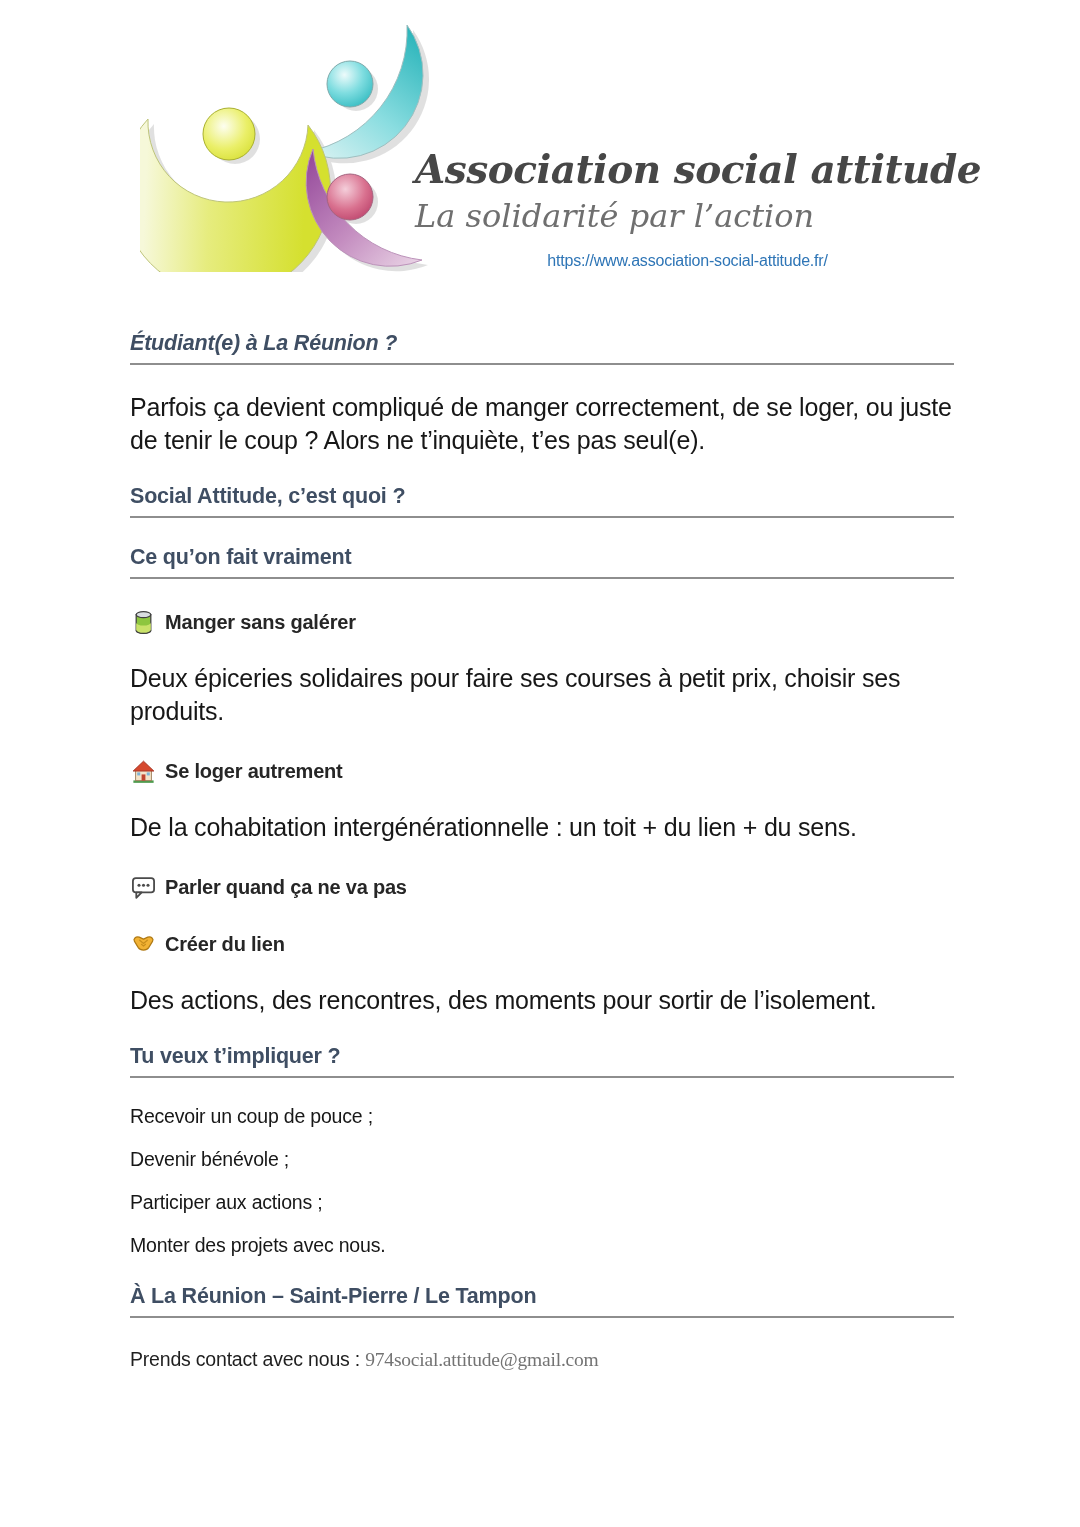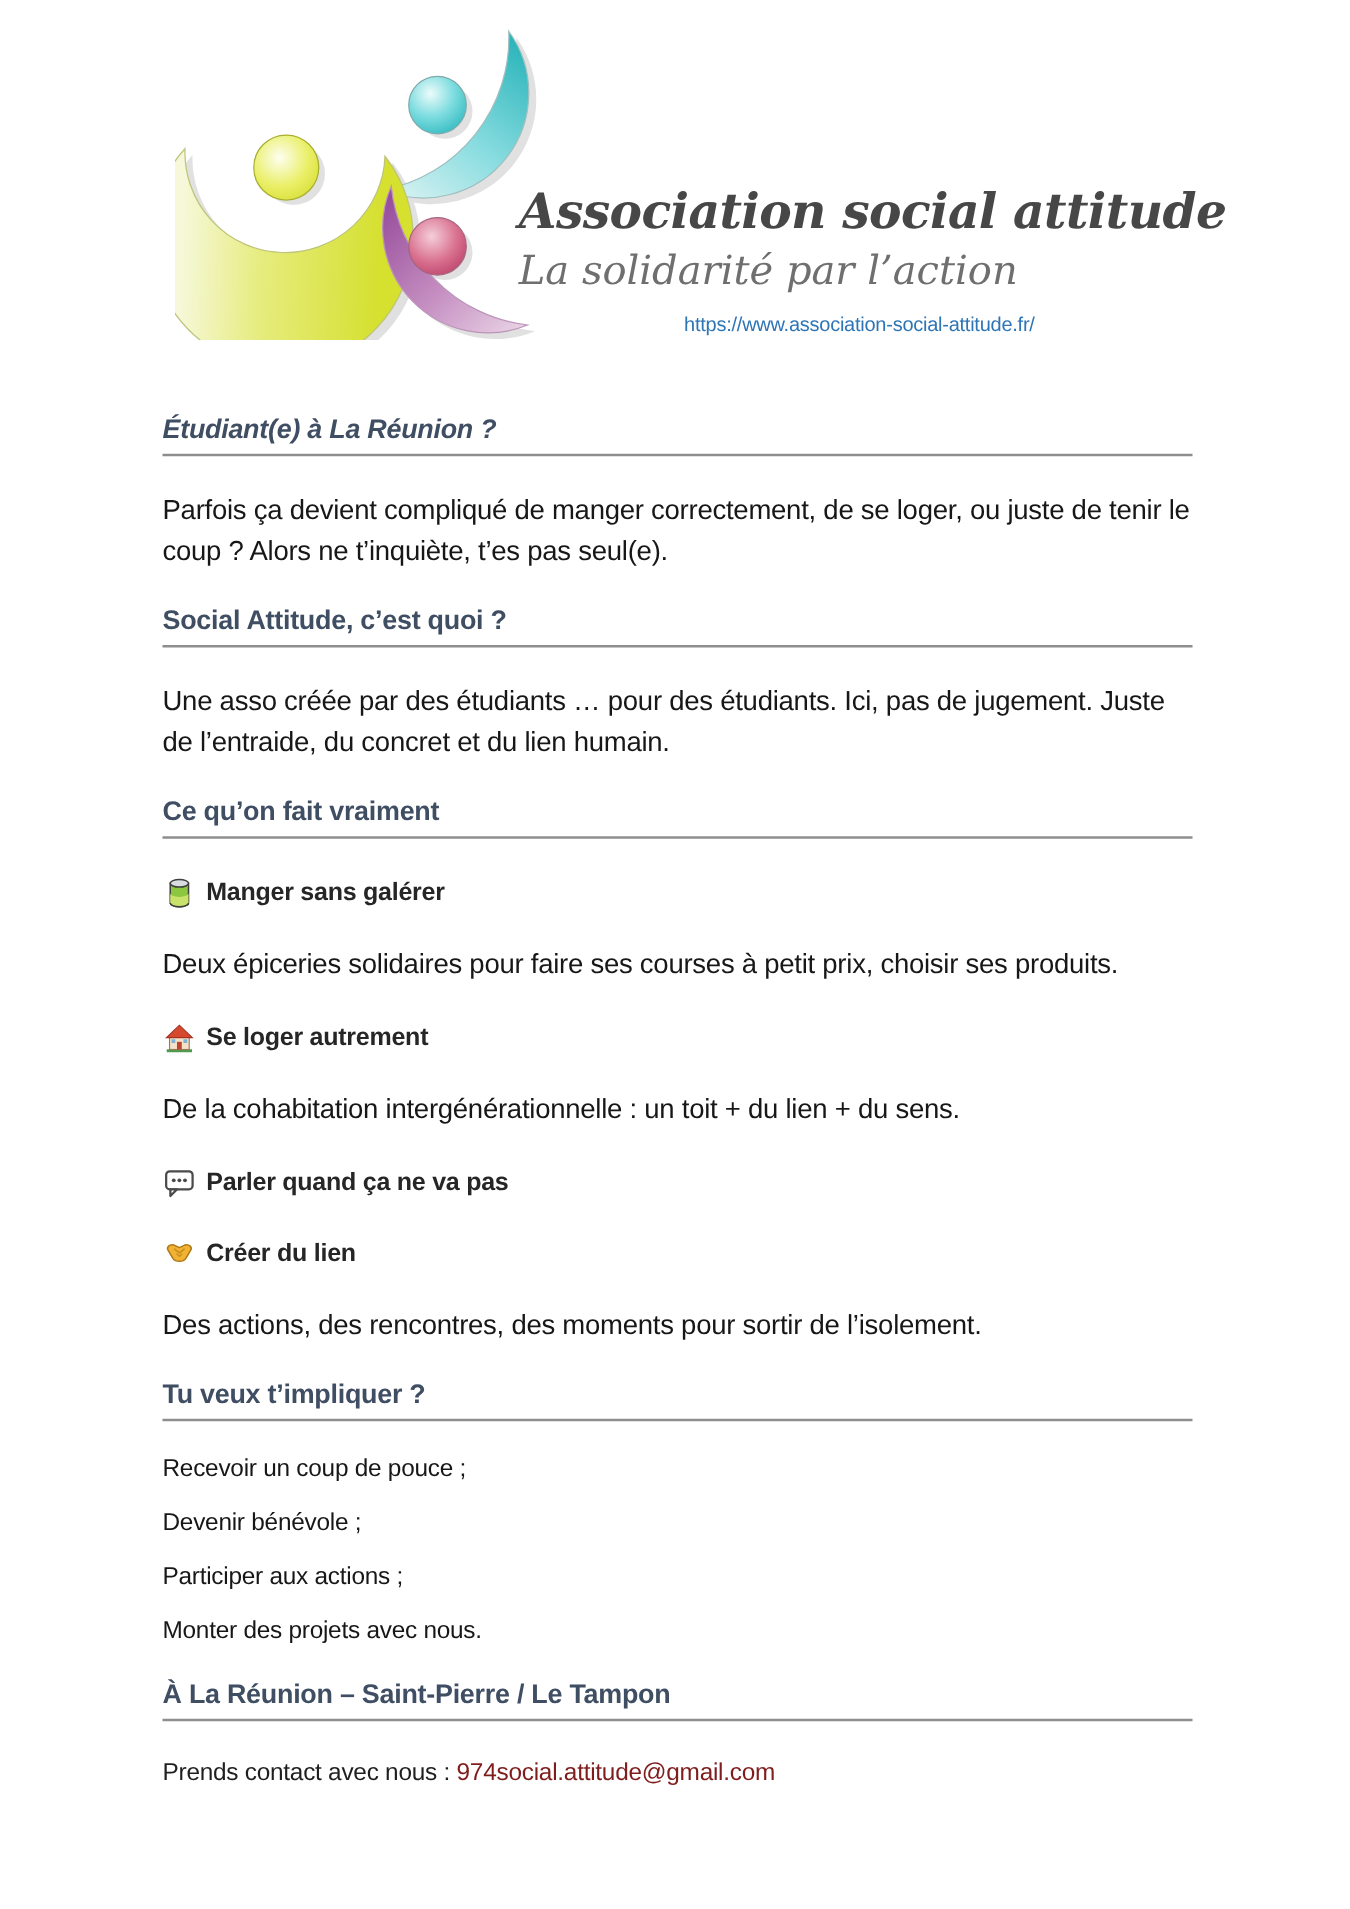--- a/index.html
+++ b/index.html
@@ -31,36 +31,36 @@
   
   .content { padding:0 126px 0 130px; }
   .section-title {
     font-size:21.5px; font-weight:600; color:#3F4E63; letter-spacing:-0.2px;
     line-height:27px; padding-bottom:6px;
     border-bottom:2px solid #8e8e8e;
     margin:26px 0 26px;
   }
   .content > .section-title:first-child { margin-top:18px;font-style:italic; }
   .body-text {
-    font-size:22px; line-height:33px; letter-spacing:-0.2px;
+    font-size:25px; line-height:33px; letter-spacing:-0.2px;
     color:#171717; margin:0 0 26px;
   }
   .feature-head {
     display:flex; align-items:center; gap:8px;
     font-size:20px; font-weight:600; color:#262626; letter-spacing:-0.2px;
     margin:30px 0 26px;
   }
   .feature-head .icon { display:inline-flex; width:27px; height:27px; flex:0 0 auto; }
   .feature-head .icon svg { width:100%; height:100%; }
   .involve-item {
     font-size:19.5px; line-height:24px; letter-spacing:-0.2px;
     color:#171717; margin:16px 0 19px;
   }
   .contact-line { font-size:19.5px; line-height:26px; letter-spacing:-0.2px; margin-top:28px; }
-  .email-link { color:#7f1d1d; text-decoration:none; }
+  .email-link { color:#737373; text-decoration:none;font-family:Liberation Serif, serif; }
 </style>
 </head>
 <body>
 
 <div class="page">
 
   <header class="header">
     <svg class="logo-svg" width="320" height="250" viewBox="0 0 320 250">
       <defs>
         <linearGradient id="crTeal" gradientUnits="userSpaceOnUse" x1="267" y1="3" x2="167" y2="130">
@@ -126,21 +126,20 @@
       <a href="#" class="brand-url">https://www.association-social-attitude.fr/</a>
     </div>
   </header>
 
   <main class="content">
 
     <h2 class="section-title">Étudiant(e) à La Réunion ?</h2>
     <p class="body-text">Parfois ça devient compliqué de manger correctement, de se loger, ou juste de tenir le coup ? Alors ne t’inquiète, t’es pas seul(e).</p>
 
     <h2 class="section-title">Social Attitude, c’est quoi ?</h2>
-    <p class="body-text">Une asso créée par des étudiants … pour des étudiants. Ici, pas de jugement. Juste de l’entraide, du concret et du lien humain.</p>
 
     <h2 class="section-title">Ce qu’on fait vraiment</h2>
 
     <div class="feature-head">
       <span class="icon">
         <svg viewBox="0 0 24 24">
           <path d="M5.5 5 v14 a6.5 2.7 0 0 0 13 0 v-14 Z" fill="#8DC63F" stroke="#3f3f3f" stroke-width="1.1"></path>
           <path d="M5.5 12 a6.5 2.7 0 0 0 13 0 v7 a6.5 2.7 0 0 1 -13 0 Z" fill="#C9E26A" stroke="none"></path>
           <path d="M5.5 19 a6.5 2.7 0 0 0 13 0" fill="none" stroke="#3f3f3f" stroke-width="1.1"></path>
           <ellipse cx="12" cy="5" rx="6.5" ry="2.7" fill="#D9DDE0" stroke="#3f3f3f" stroke-width="1.1"></ellipse>

